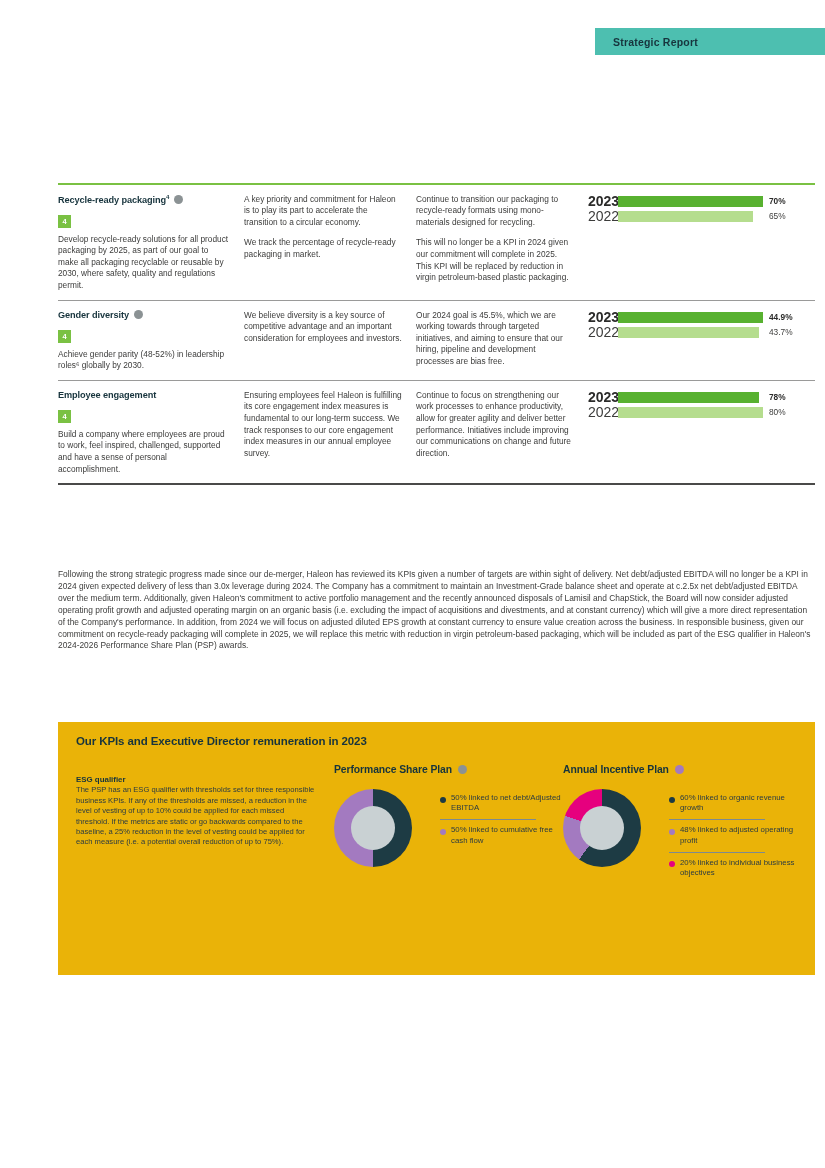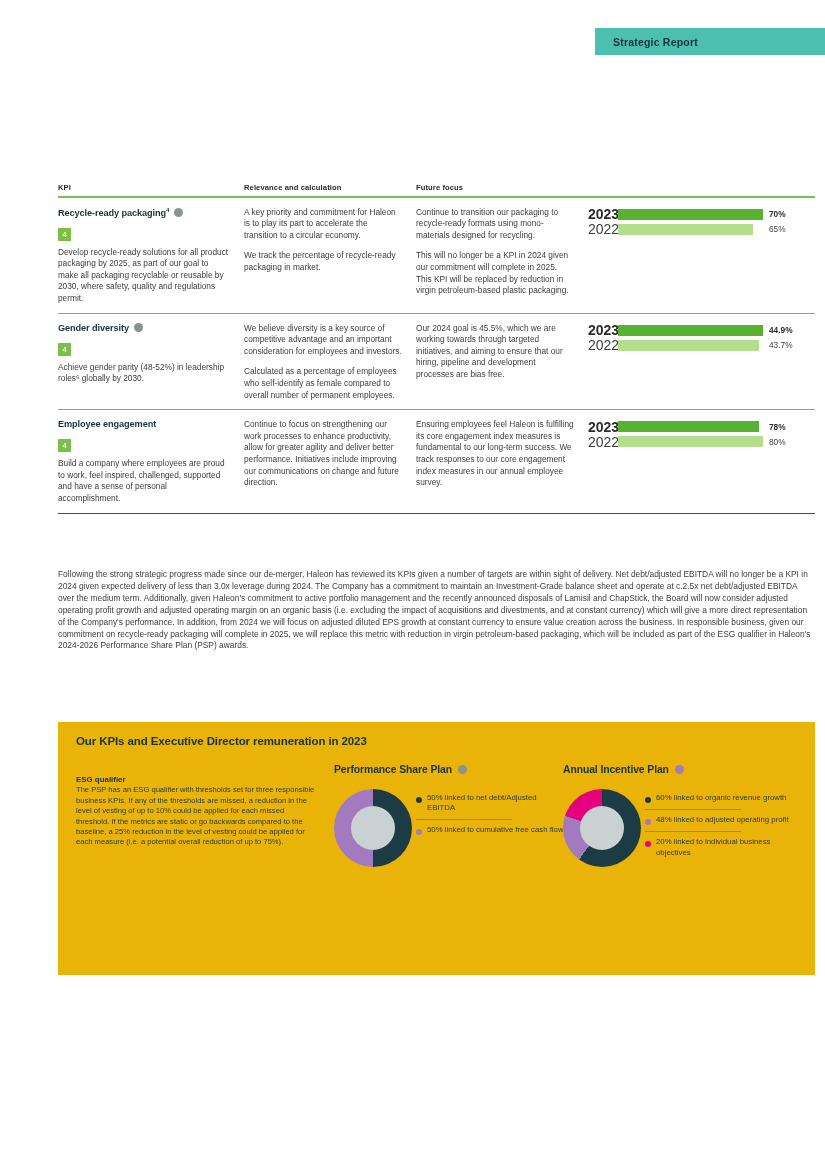--- a/index.html
+++ b/index.html
@@ -228,21 +228,21 @@
     align-items: center;
     gap: 6px;
     margin-bottom: 14px;
   }
   .plan-title {
     font-size: 10.4px;
     font-weight: bold;
     color: #17343d;
     letter-spacing: -0.1px;
   }
-  .plan-body { display: flex; align-items: flex-start; gap: 4px; }
+  .plan-body { display: flex; align-items: flex-start; gap: 28px; }
   .donut {
     width: 78px; height: 78px;
     flex: 0 0 78px;
     border-radius: 50%;
     position: relative;
   }
   .donut::after {
     content: "";
     position: absolute;
     left: 50%; top: 50%;
@@ -337,26 +337,20 @@
 </head>
 <body>
 
 <div class="page">
 
   <div class="banner">
     <span class="banner-text">Strategic Report</span>
   </div>
 
   <div class="kpi-table">
-    <div class="thead">
-      <div class="th col-kpi">KPI</div>
-      <div class="th col-rel">Relevance and calculation</div>
-      <div class="th col-fut">Future focus</div>
-      <div class="th col-chart"></div>
-    </div>
     <div class="rule-green"></div>
 
     <div id="rows-host">
         <div>
           <div class="kpi-row">
             <div class="cell col-kpi"><div class="kpi-title-line">
                 <span class="kpi-title">Recycle-ready packaging<sup>4</sup></span>
                 <span class="dot-marker dot-grey"></span>
               </div><div class="badge-4">4</div><div class="kpi-desc">Develop recycle-ready solutions for all product packaging by 2025, as part of our goal to make all packaging recyclable or reusable by 2030, where safety, quality and regulations permit.</div></div>
             <div class="cell body-text col-rel">
@@ -387,21 +381,20 @@
           <div class="rule-grey"></div>
         </div>
         <div>
           <div class="kpi-row">
             <div class="cell col-kpi"><div class="kpi-title-line">
                 <span class="kpi-title">Gender diversity</span>
                 <span class="dot-marker dot-grey"></span>
               </div><div class="badge-4">4</div><div class="kpi-desc">Achieve gender parity (48-52%) in leadership roles⁶ globally by 2030.</div></div>
             <div class="cell body-text col-rel">
               <p>We believe diversity is a key source of competitive advantage and an important consideration for employees and investors.</p>
-              <p>Calculated as a percentage of employees who self-identify as female compared to overall number of permanent employees.</p>
             </div>
             <div class="cell body-text col-fut">
               <p>Our 2024 goal is 45.5%, which we are working towards through targeted initiatives, and aiming to ensure that our hiring, pipeline and development processes are bias free.</p>
             </div>
             <div class="cell col-chart barchart">
               <div class="bar-row">
                 <span class="bar-year current">2023</span>
                 <span class="bar-track">
                   <span class="bar-fill bar-2023" style="width: 145px;"></span>
                 </span>
@@ -416,25 +409,25 @@
               </div>
             </div>
           </div>
           <div class="rule-grey"></div>
         </div>
         <div>
           <div class="kpi-row">
             <div class="cell col-kpi"><div class="kpi-title-line">
                 <span class="kpi-title">Employee engagement</span>
               </div><div class="badge-4">4</div><div class="kpi-desc">Build a company where employees are proud to work, feel inspired, challenged, supported and have a sense of personal accomplishment.</div></div>
+            <div class="cell body-text col-rel">
+              <p>Ensuring employees feel Haleon is fulfilling its core engagement index measures is fundamental to our long-term success. We track responses to our core engagement index measures in our annual employee survey.</p>
+            </div>
             <div class="cell body-text col-fut">
               <p>Continue to focus on strengthening our work processes to enhance productivity, allow for greater agility and deliver better performance. Initiatives include improving our communications on change and future direction.</p>
-            </div>
-            <div class="cell body-text col-rel">
-              <p>Ensuring employees feel Haleon is fulfilling its core engagement index measures is fundamental to our long-term success. We track responses to our core engagement index measures in our annual employee survey.</p>
             </div>
             <div class="cell col-chart barchart">
               <div class="bar-row">
                 <span class="bar-year current">2023</span>
                 <span class="bar-track">
                   <span class="bar-fill bar-2023" style="width: 141.375px;"></span>
                 </span>
                 <span class="bar-val current">78%</span>
               </div>
               <div class="bar-row">

